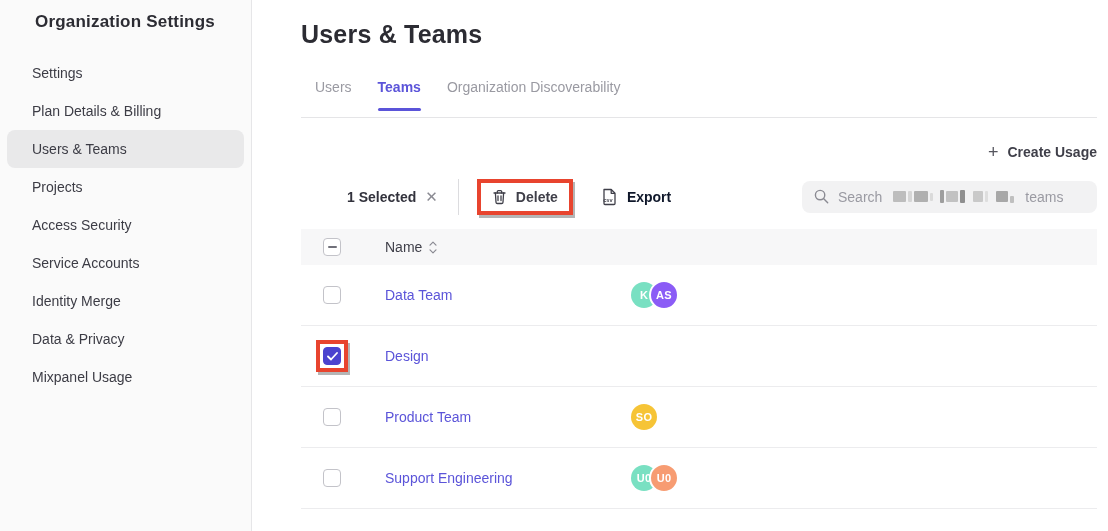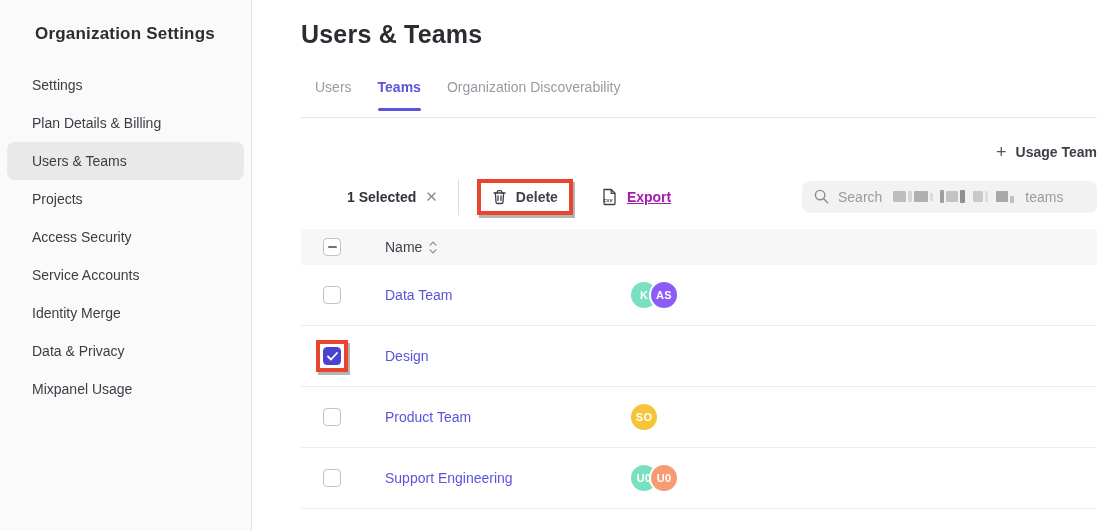--- a/index.html
+++ b/index.html
@@ -6,21 +6,21 @@
   html,body { width:1108px; height:531px; }
   body {
     font-family:"Liberation Sans", sans-serif;
     background:#ffffff; color:#32323c;
     display:flex; overflow:hidden;
   }
   
   .sidebar {
     width:252px; height:100%; flex-shrink:0;
     background:#fafafa; border-right:1px solid #e6e6e8;
-    padding-top:24px;
+    padding-top:12px;
   }
   .sidebar-title { font-size:17px; font-weight:700; color:#2c2c33; padding-left:35px; letter-spacing:.2px; }
   .nav { margin-top:22px; padding:0 7px; }
   .nav-item {
     height:38px; display:flex; align-items:center;
     padding-left:25px; font-size:14px; color:#3c3c45;
     border-radius:8px; cursor:pointer; white-space:nowrap;
   }
   .nav-item.active { background:#e9e9ea; }
   
@@ -41,21 +41,21 @@
   .v-divider { width:1px; height:36px; background:#dcdcdf; margin:0 18px 0 20px; }
   .hl-box {
     border:4px solid #e8442e; background:#fff;
     box-shadow:2px 3px 0 rgba(70,70,70,.40);
   }
   .delete-btn {
     display:inline-flex; align-items:flex-start; gap:9px;
     padding:6px 11px; cursor:pointer;
     font-size:14px; font-weight:700; color:#3f3f49;
   }
-  .export-btn { display:inline-flex; align-items:center; gap:9px; margin-left:28px; cursor:pointer; font-size:14px; font-weight:700; color:#a21caf;text-decoration:underline; }
+  .export-btn { display:inline-flex; align-items:center; gap:9px; margin-left:28px; cursor:pointer; font-size:14px; font-weight:700; color:#0f172a; }
   .search-box {
     margin-left:auto; width:295px; height:32px;
     background:#f2f2f3; border-radius:8px;
     display:flex; align-items:center; padding:0 12px; gap:9px;
     font-size:14px; color:#9a9aa2; cursor:text; overflow:hidden; white-space:nowrap;
   }
   .redact { display:inline-flex; align-items:center; gap:2px; margin:0 2px; }
   .redact i { display:inline-block; height:11px; border-radius:1px; }
   
   .table { margin-top:9px; }
@@ -110,21 +110,21 @@
 
   <div class="tabbar">
     <div class="tab">Users</div>
     <div class="tab active">Teams</div>
     <div class="tab">Organization Discoverability</div>
   </div>
 
   <div class="create-row">
     <div class="create-btn">
       <span class="plus-icon">+</span>
-      <span>Usage Team</span>
+      <span>Create Usage</span>
     </div>
   </div>
 
   <div class="toolbar">
     <div class="selected-group">
       <span class="selected-label">1 Selected</span>
       <span class="x-icon">✕</span>
     </div>
     <div class="v-divider"></div>
 

